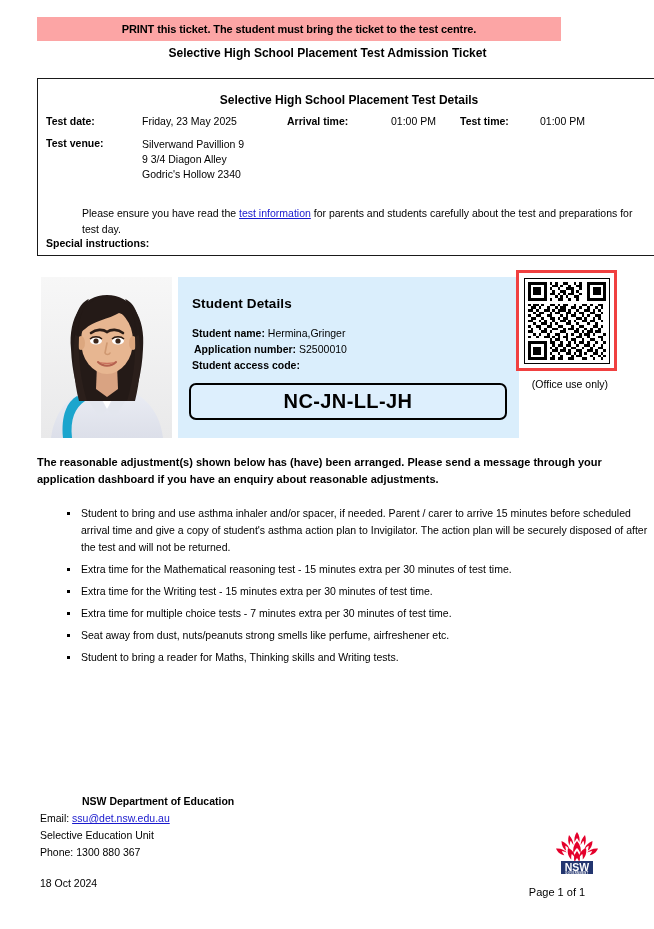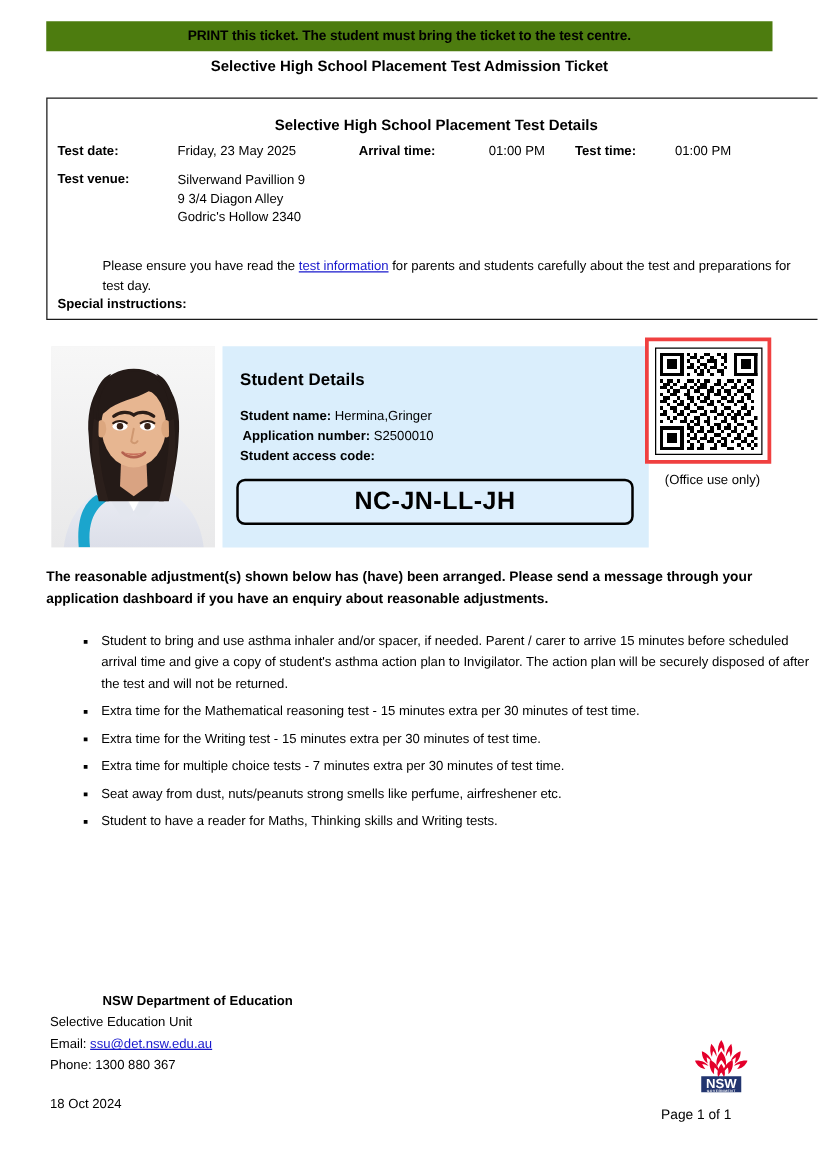--- a/index.html
+++ b/index.html
@@ -20,23 +20,23 @@
     left: 0; top: 0;
     width: 654px;
     height: 929px;
   }
 
   
   .print-banner {
     position: absolute;
     left: 37px;
     top: 17px;
-    width: 581px;
+    width: 524px;
     height: 24px;
-    background: #4d7c0f;
+    background: #fca5a5;
     display: flex;
     align-items: center;
     justify-content: center;
     font-size: 11px;
     font-weight: bold;
     letter-spacing: -0.1px;
   }
   .doc-title {
     position: absolute;
     left: 37px;
@@ -620,27 +620,27 @@
   </div>
   <div class="office-use">(Office use only)</div>
 
   <div class="adj-intro">The reasonable adjustment(s) shown below has (have) been arranged. Please send a message through your application dashboard if you have an enquiry about reasonable adjustments.</div>
   <ul class="adj-list">
     <li>Student to bring and use asthma inhaler and/or spacer, if needed. Parent / carer to arrive 15 minutes before scheduled arrival time and give a copy of student's asthma action plan to Invigilator. The action plan will be securely disposed of after the test and will not be returned.</li>
     <li>Extra time for the Mathematical reasoning test - 15 minutes extra per 30 minutes of test time.</li>
     <li>Extra time for the Writing test - 15 minutes extra per 30 minutes of test time.</li>
     <li>Extra time for multiple choice tests - 7 minutes extra per 30 minutes of test time.</li>
     <li>Seat away from dust, nuts/peanuts strong smells like perfume, airfreshener etc.</li>
-    <li>Student to have a reader for Maths, Thinking skills and Writing tests.</li>
+    <li>Student to bring a reader for Maths, Thinking skills and Writing tests.</li>
   </ul>
 
   <div class="footer">
     <div class="org">NSW Department of Education</div>
+    <div><span>Email: </span><a href="#">ssu@det.nsw.edu.au</a></div>
     <div>Selective Education Unit</div>
-    <div><span>Email: </span><a href="#">ssu@det.nsw.edu.au</a></div>
     <div>Phone: 1300 880 367</div>
   </div>
   <div class="footer-date">18 Oct 2024</div>
 
   <div class="nsw-logo">
     <svg viewBox="0 0 58 46" width="58" height="46">
       <g fill="#e4002b">
         <path d="M29 4 C26.5 7.5 26 11 26.6 14.2 C27.6 12 28.3 10.8 29 10 C29.7 10.8 30.4 12 31.4 14.2 C32 11 31.5 7.5 29 4 Z"></path>
         <path d="M21 7 C19.6 11.2 20.1 14.8 21.6 17.6 C21.8 15.2 22.1 13.8 22.6 12.7 C23.5 13.8 24.3 15.1 25.4 17.3 C25.4 14 24 10 21 7 Z"></path>
         <path d="M37 7 C38.4 11.2 37.9 14.8 36.4 17.6 C36.2 15.2 35.9 13.8 35.4 12.7 C34.5 13.8 33.7 15.1 32.6 17.3 C32.6 14 34 10 37 7 Z"></path>

